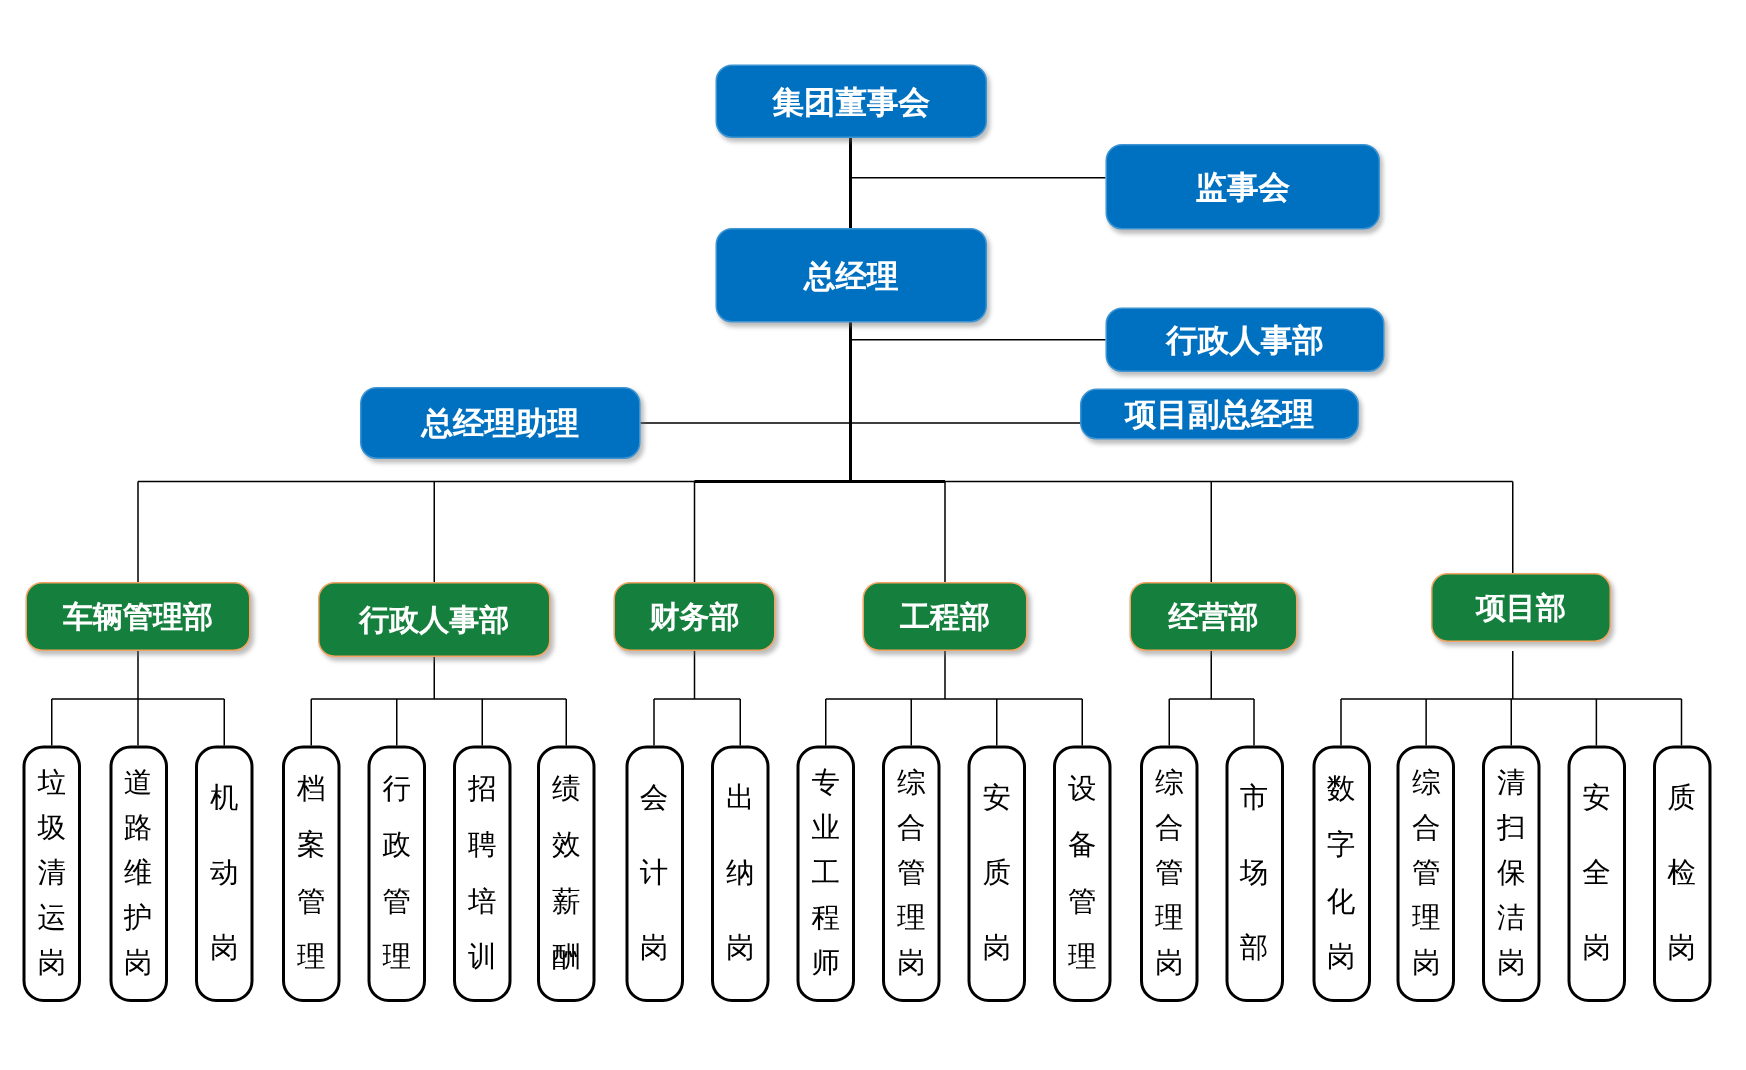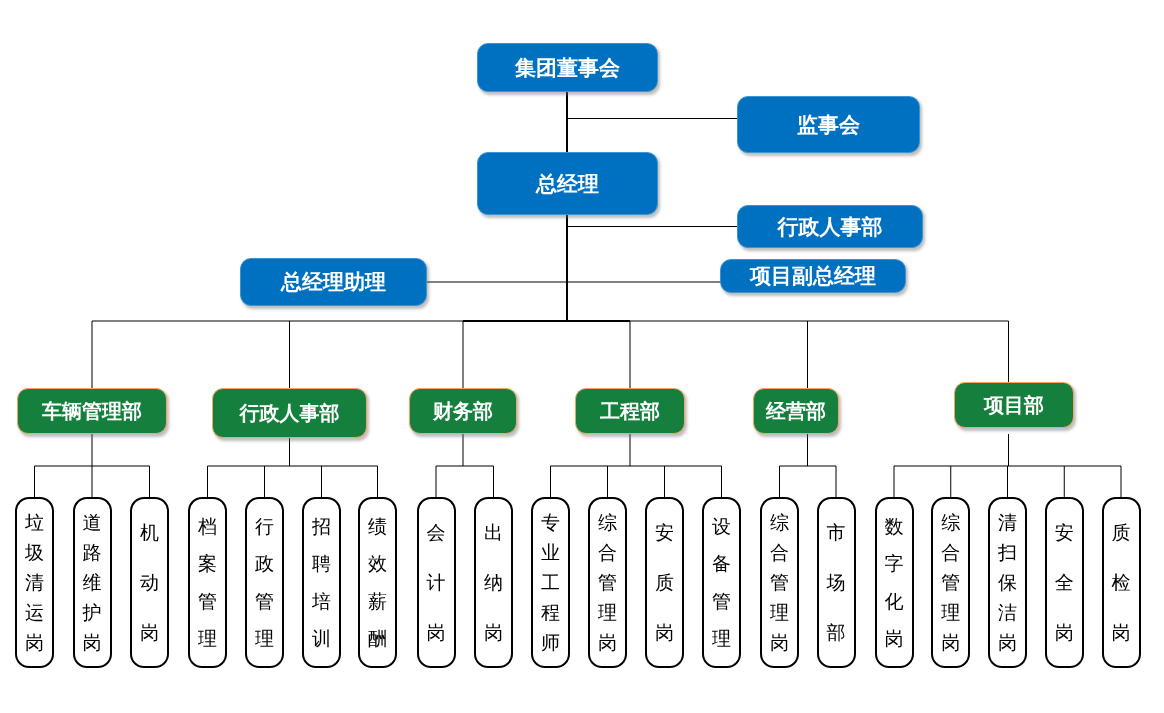--- a/index.html
+++ b/index.html
@@ -64,21 +64,21 @@
   <div class="node blue" style="left:737px; top:96px;  width:183px; height:57px">监事会</div>
   <div class="node blue" style="left:477px; top:152px; width:181px; height:63px">总经理</div>
   <div class="node blue" style="left:737px; top:205px; width:186px; height:43px">行政人事部</div>
   <div class="node blue" style="left:240px; top:258px; width:187px; height:48px">总经理助理</div>
   <div class="node blue" style="left:720px; top:259px; width:186px; height:34px">项目副总经理</div>
 
   <div class="node orange" style="left:17px;  top:388px; width:150px; height:46px">车辆管理部</div>
   <div class="node orange" style="left:212px; top:388px; width:155px; height:50px">行政人事部</div>
   <div class="node orange" style="left:409px; top:388px; width:108px; height:46px">财务部</div>
   <div class="node orange" style="left:575px; top:388px; width:110px; height:46px">工程部</div>
-  <div class="node orange" style="left:753px; top:388px; width:86px; height:46px">经营部</div>
+  <div class="node orange" style="left:753px; top:388px; width:112px; height:46px">经营部</div>
   <div class="node orange" style="left:954px; top:382px; width:120px; height:46px">项目部</div>
 
   <div class="post" style="left:15px">
       <span>垃</span>
       <span>圾</span>
       <span>清</span>
       <span>运</span>
       <span>岗</span>
     </div>
   <div class="post" style="left:72.5px">

